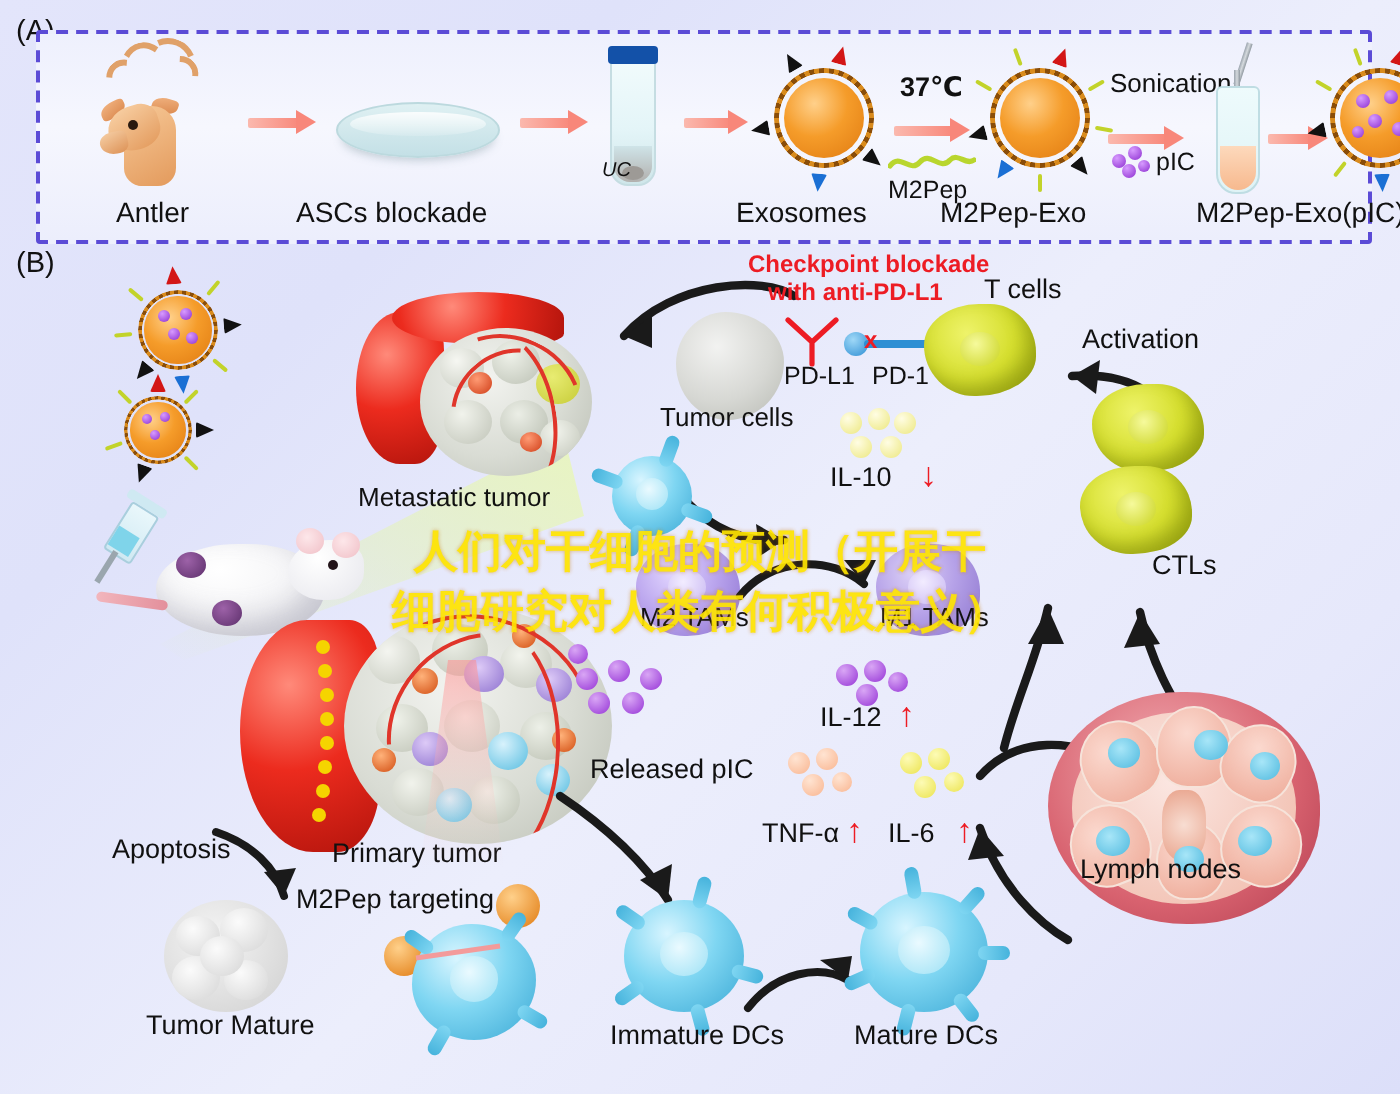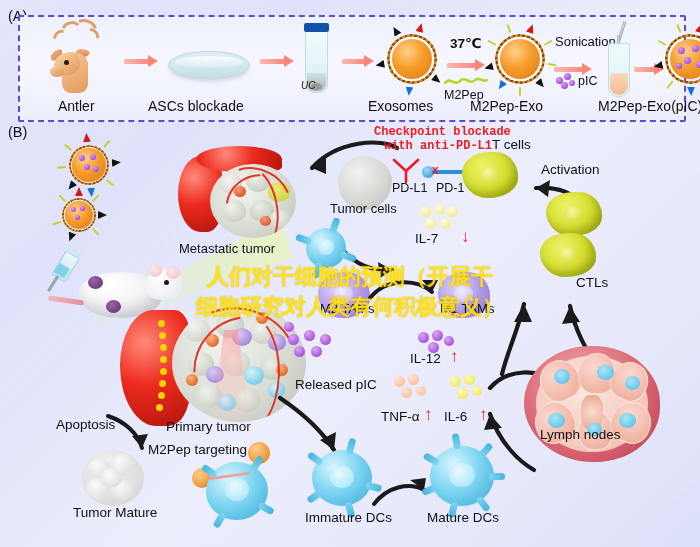--- a/index.html
+++ b/index.html
@@ -3,21 +3,21 @@
 <meta charset="utf-8">
 <style>
   html,body{margin:0;padding:0;background:#fff;}
   body{font-family:"Liberation Sans","DejaVu Sans",sans-serif;}
   #fig{position:relative;width:700px;height:547px;overflow:hidden;
        background:linear-gradient(135deg,#e3e5fb 0%,#dfe2fa 25%,#eceefc 55%,#e6e8fb 80%,#dcdff9 100%);}
 
   
   .abs{position:absolute;}
   .lbl{position:absolute;color:#111;font-size:13px;line-height:1.05;white-space:nowrap;}
-  .lbl.red{color:#ed1c24;font-weight:bold;font-family:Liberation Mono, monospace;}
+  .lbl.red{color:#ed1c24;font-weight:bold;}
   .lbl.bold{font-weight:bold;}
   .panel-tag{position:absolute;font-size:14.5px;color:#111;}
 
   
   #panelA{position:absolute;left:18px;top:15px;width:664px;height:103px;
           border:2.5px dashed #5b4bd6;border-radius:2px;
           background:linear-gradient(180deg,#eef0fd 0%,#f6f7fe 45%,#eceefc 100%);}
   
   .arw{position:absolute;height:9px;}
   .arw .shaft{position:absolute;left:0;top:2px;height:5px;width:calc(100% - 8px);
@@ -482,21 +482,21 @@
   <div class="tcell" style="left:540px;top:233px;width:56px;height:44px;"></div>
   <div class="lbl" style="left:576px;top:276px;font-size:13.5px;">CTLs</div>
 
   <div>
     <div class="cyt pale" style="left:420px;top:206px;width:11px;height:11px;"></div>
     <div class="cyt pale" style="left:434px;top:204px;width:11px;height:11px;"></div>
     <div class="cyt pale" style="left:447px;top:206px;width:11px;height:11px;"></div>
     <div class="cyt pale" style="left:425px;top:218px;width:11px;height:11px;"></div>
     <div class="cyt pale" style="left:440px;top:218px;width:11px;height:11px;"></div>
   </div>
-  <div class="lbl" style="left:415px;top:232px;font-size:13.5px;">IL-7</div>
+  <div class="lbl" style="left:415px;top:232px;font-size:13.5px;">IL-10</div>
   <div class="lbl red" style="left:460px;top:229px;font-size:17px;">↓</div>
 
   <div class="curve" style="left:330px;top:228px;">
     <svg width="74" height="52" viewBox="0 0 74 52">
       <path d="M2 6 C16 34, 40 44, 62 42" fill="none" stroke="#1a1a1a" stroke-width="4.2" stroke-linecap="round"></path>
       <path d="M62 42 L 48 34 L 50 50 Z" fill="#1a1a1a"></path>
     </svg>
   </div>
 
   <div class="mac m2" style="left:318px;top:272px;width:52px;height:46px;"></div>

